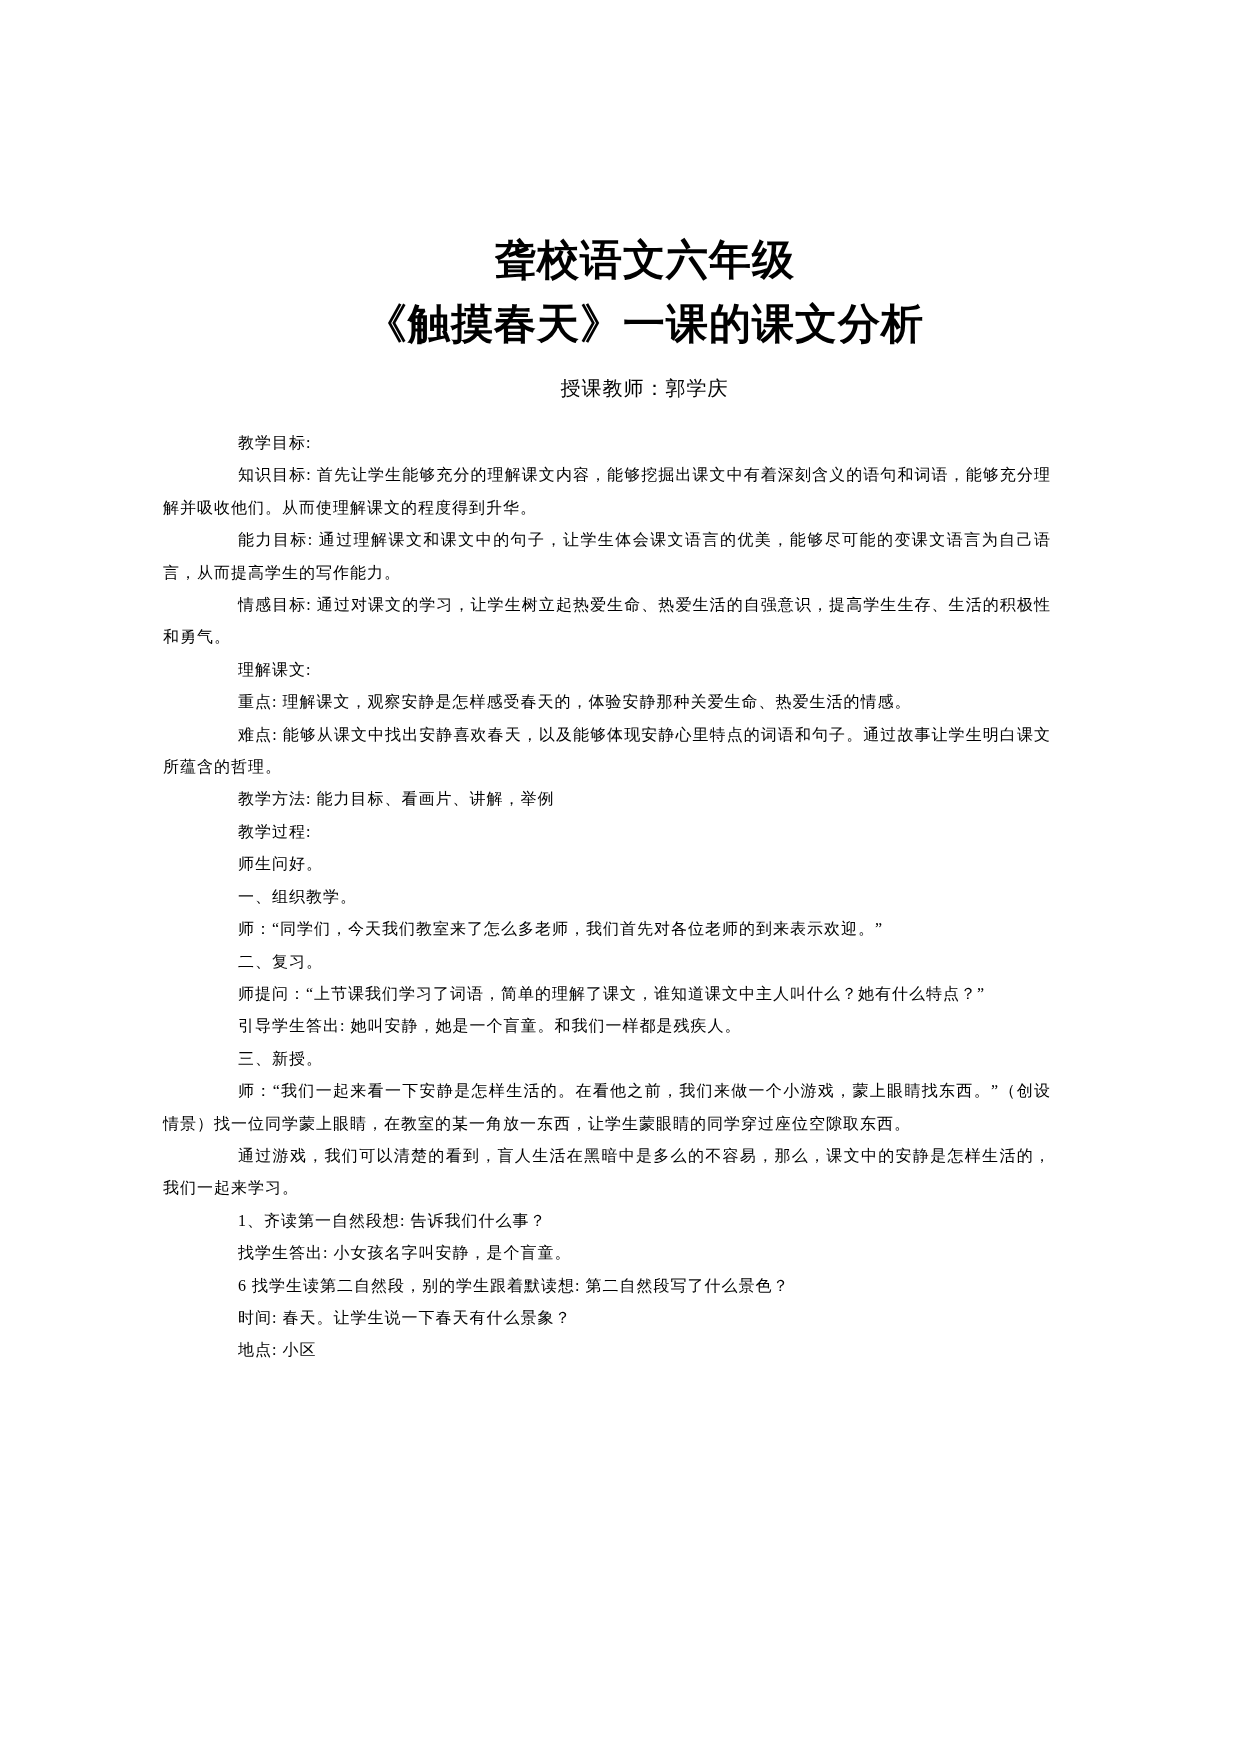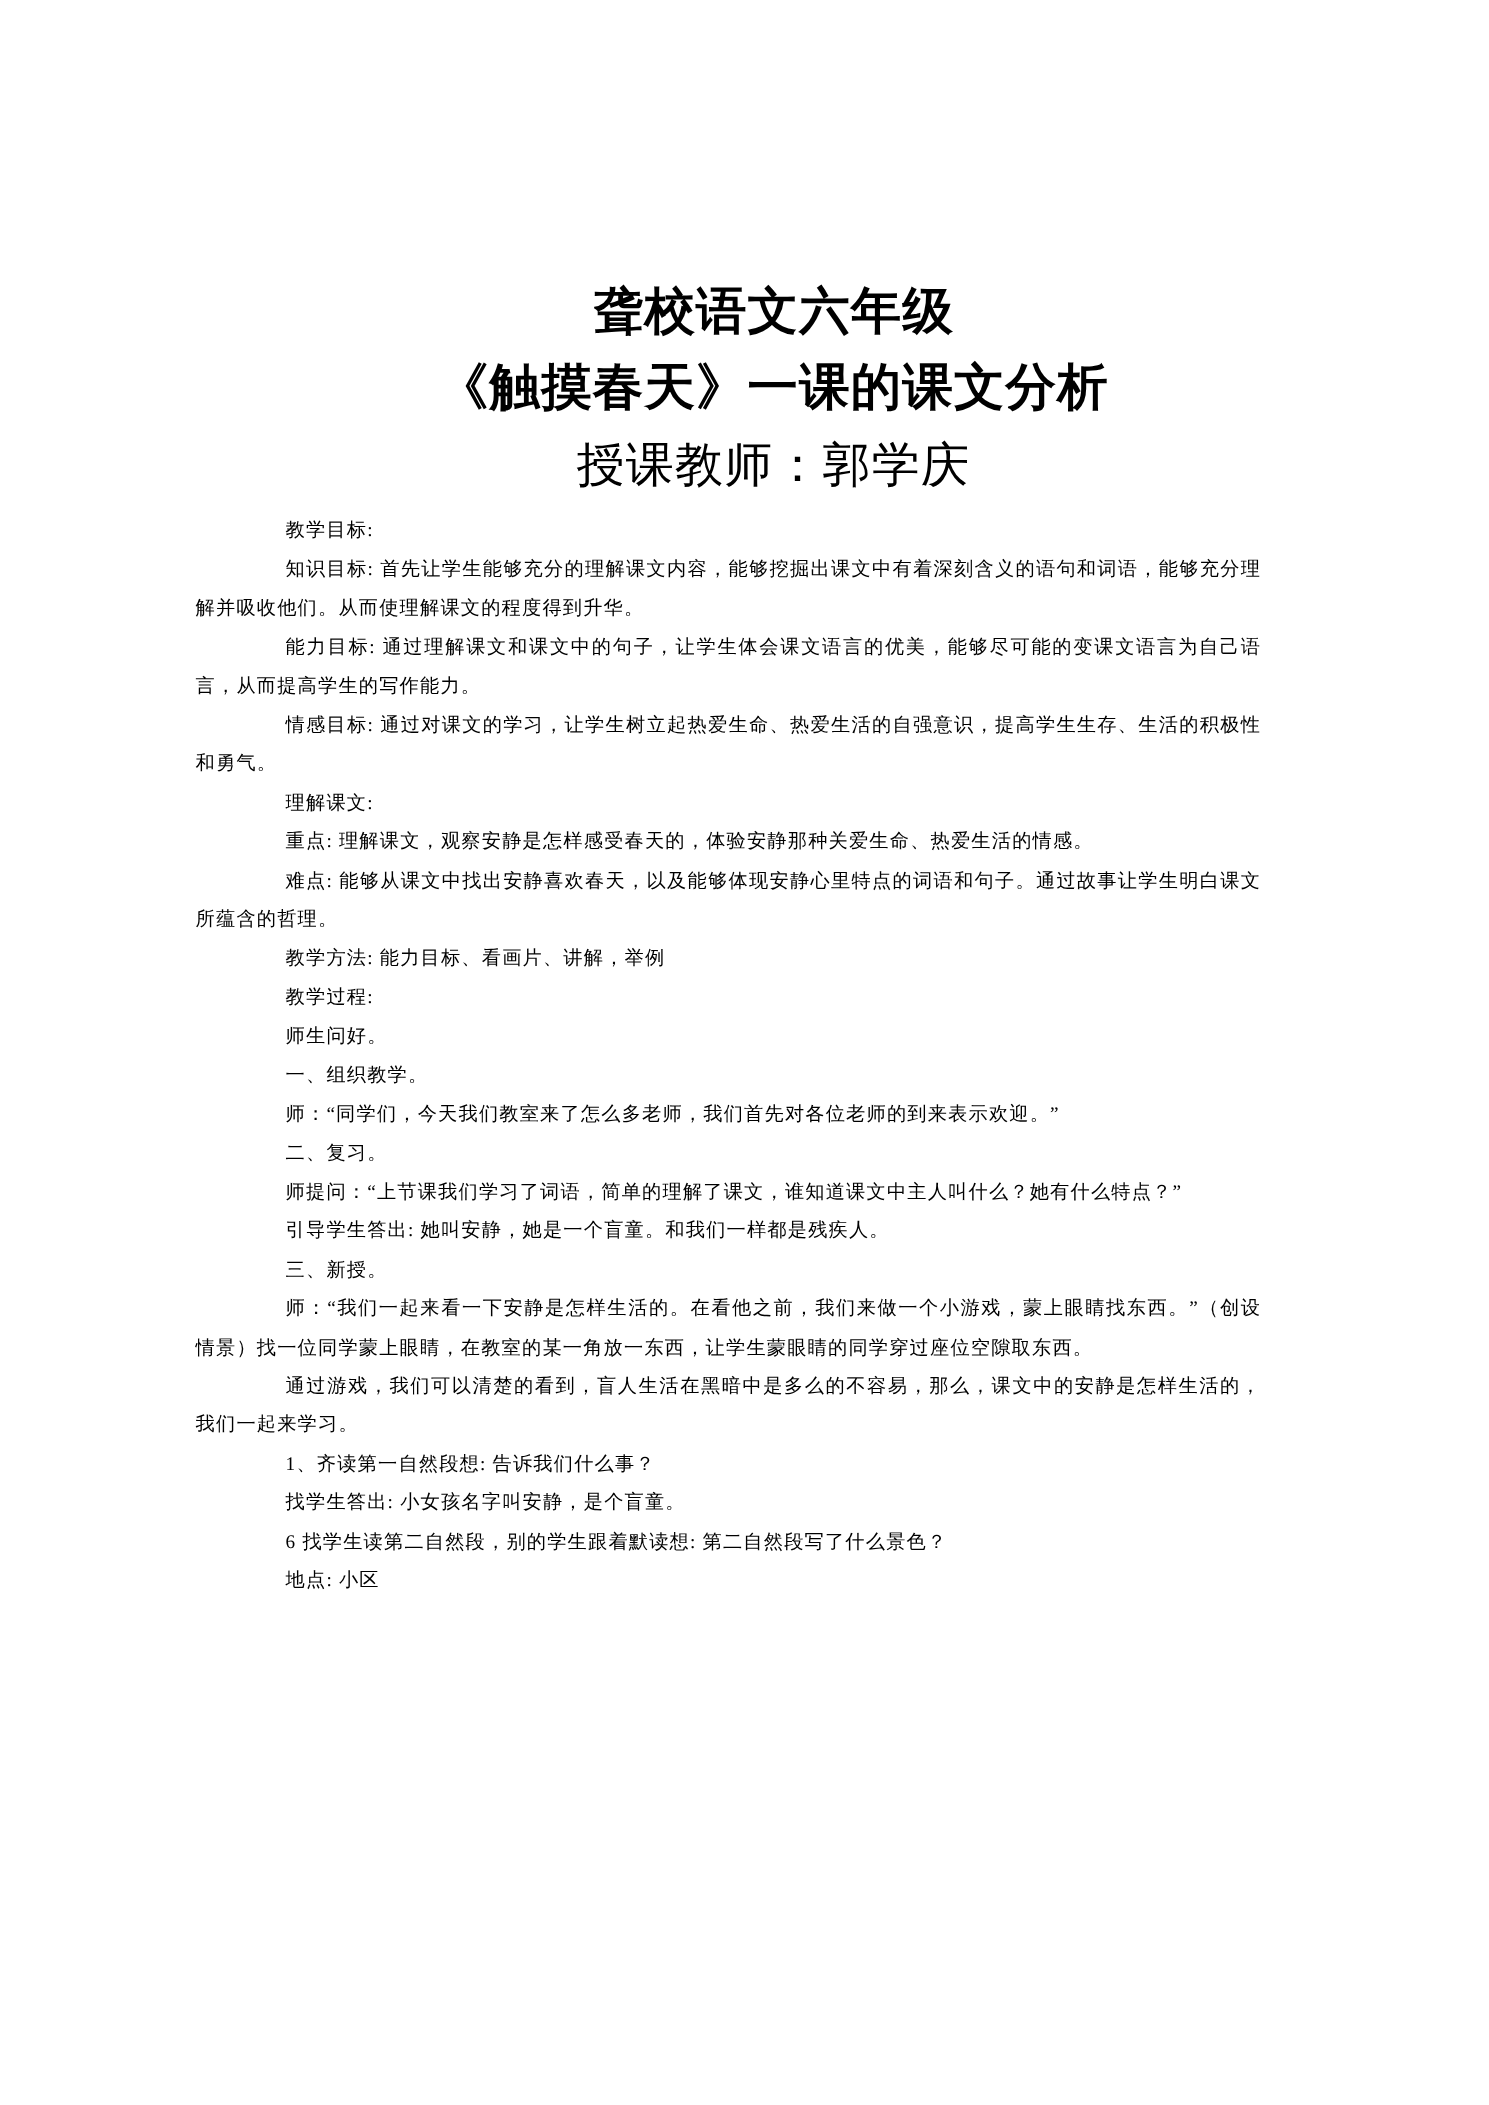--- a/index.html
+++ b/index.html
@@ -28,21 +28,21 @@
     text-align: center;
   }
   .title-line {
     font-size: 42px;
     font-weight: bold;
     line-height: 64px;
     letter-spacing: 1px;
     white-space: nowrap;
   }
   .byline {
-    font-size: 40px;
+    font-size: 20px;
     font-weight: normal;
     line-height: 64px;
     letter-spacing: 1px;
     white-space: nowrap;
   }
   .body-block {
     margin-top: 7px;
   }
   .body-block p {
     margin: 0;
@@ -82,17 +82,18 @@
         <p>师：“同学们，今天我们教室来了怎么多老师，我们首先对各位老师的到来表示欢迎。”</p>
         <p>二、复习。</p>
         <p>师提问：“上节课我们学习了词语，简单的理解了课文，谁知道课文中主人叫什么？她有什么特点？”</p>
         <p>引导学生答出: 她叫安静，她是一个盲童。和我们一样都是残疾人。</p>
         <p>三、新授。</p>
         <p>师：“我们一起来看一下安静是怎样生活的。在看他之前，我们来做一个小游戏，蒙上眼睛找东西。”（创设情景）找一位同学蒙上眼睛，在教室的某一角放一东西，让学生蒙眼睛的同学穿过座位空隙取东西。</p>
         <p>通过游戏，我们可以清楚的看到，盲人生活在黑暗中是多么的不容易，那么，课文中的安静是怎样生活的，我们一起来学习。</p>
         <p>1、齐读第一自然段想: 告诉我们什么事？</p>
         <p>找学生答出: 小女孩名字叫安静，是个盲童。</p>
         <p>6 找学生读第二自然段，别的学生跟着默读想: 第二自然段写了什么景色？</p>
+        <p>时间: 春天。让学生说一下春天有什么景象？</p>
         <p>地点: 小区</p>
       </div>
 
   </div>
 </div>
 
 </body></html>

